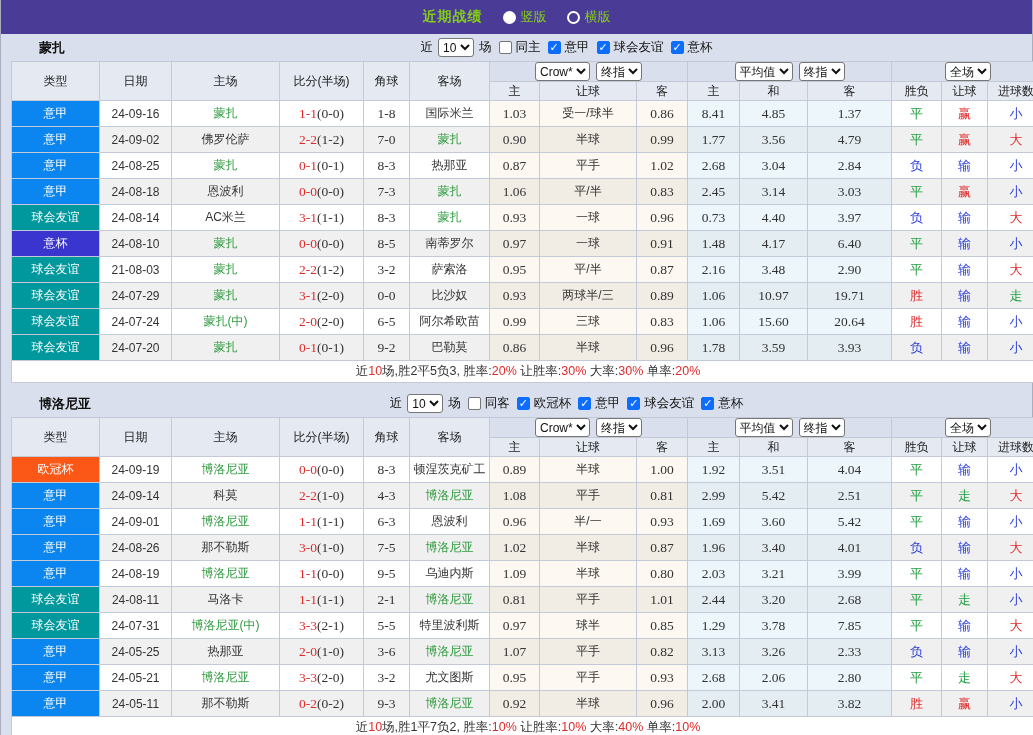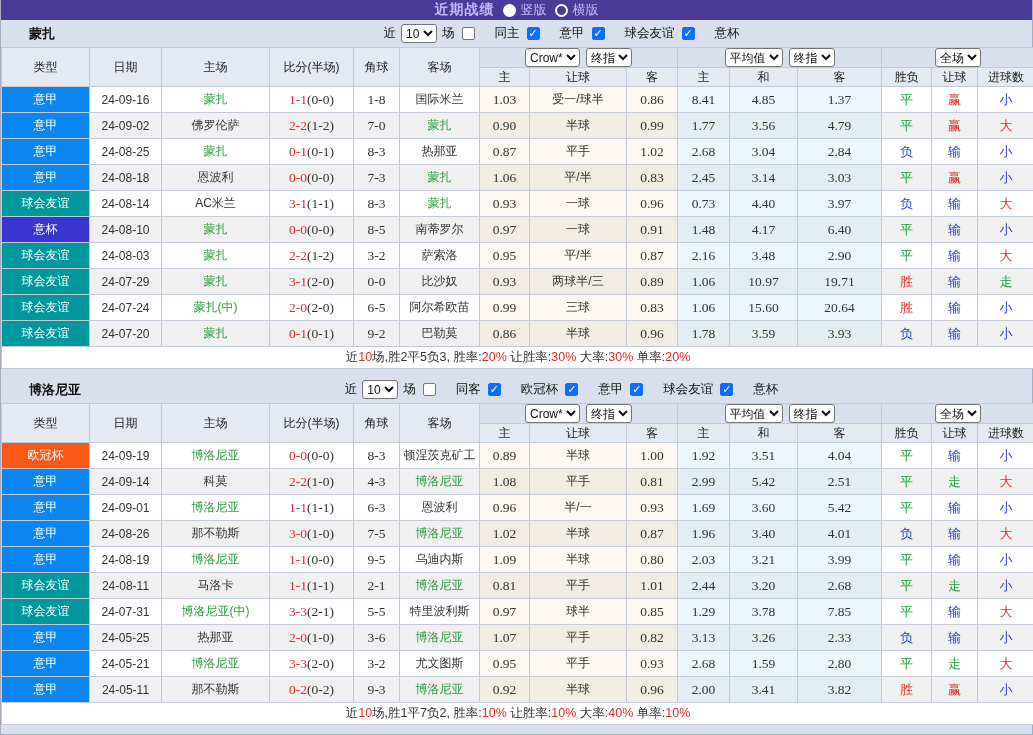--- a/index.html
+++ b/index.html
@@ -1,38 +1,38 @@
 <!DOCTYPE html>
 <html><head>
 <meta charset="utf-8">
 <style>
   * { margin:0; padding:0; box-sizing:border-box; }
   html,body { background:#fff; }
   body { font-family:"Liberation Sans",sans-serif; width:1033px; }
   .page { width:1033px; min-height:735px; background:#d9dfec;
           border:1px solid #a8aec0; border-top:none; }
   
-  .topbar { height:20px; background:#4a3c96; display:flex; align-items:center;
-            justify-content:center; gap:8px; color:#c4b5fd; }
+  .topbar { height:34px; background:#4a3c96; display:flex; align-items:center;
+            justify-content:center; gap:20px; color:#84cc16; }
   .topbar-title { font-weight:bold; font-size:14px; letter-spacing:1px; }
   .radio-label { display:flex; align-items:center; gap:5px; font-size:13px; cursor:pointer; }
   .radio { width:13px; height:13px; border-radius:50%; border:2px solid #fff;
            display:inline-block; background:transparent; }
   .radio.checked { background:#fff; }
   
-  .team-section { background:transparent; }
+  .team-section { background:transparent;padding-left:10px; }
   .team-section + .team-section { margin-top:7px; }
   .team-row { height:27px; position:relative; display:flex; align-items:center; background:#d9dfec; }
   .team-name { position:absolute; left:28px; font-weight:bold; font-size:13px; color:#111; }
   .filters { margin:0 auto; display:flex; align-items:center; gap:3px;
              font-size:12.5px; color:#111; padding-left:90px; }
   .filters select { margin:0 2px; }
   select { font-size:12px; height:19px; border:1px solid #767676; border-radius:3px;
            background:#fff; color:#111; font-family:"Liberation Sans",sans-serif; }
-  .cb-label { display:flex; align-items:center; gap:20px; cursor:pointer; margin-left:4px; }
+  .cb-label { display:flex; align-items:center; gap:4px; cursor:pointer; margin-left:4px; }
   .cb { width:13px; height:13px; border:1px solid #767676; border-radius:2px; background:#fff;
         display:inline-flex; align-items:center; justify-content:center;
         font-size:11px; line-height:1; color:#fff; }
   .cb.checked { background:#0d6efd; border-color:#0d6efd; }
   
   table { width:100%; border-collapse:collapse; table-layout:fixed; background:#fff;
           border-top:1px solid #5f6672; font-size:12px; }
   th, td { border:1px solid #c3c9d6; text-align:center; overflow:hidden; white-space:nowrap; }
   thead th { background:#e4e9f2; font-weight:normal; color:#222; height:19px; font-size:12px; }
   thead th.ddcell { background:#d9dfec; }
@@ -236,21 +236,21 @@
               <td class="warm num">0.91</td>
               <td class="cool num">1.48</td>
               <td class="cool num">4.17</td>
               <td class="cool num">6.40</td>
               <td class="res c-green">平</td>
               <td class="res c-blue">输</td>
               <td class="res c-blue">小</td>
             </tr>
             <tr>
               <td class="type" style="background: rgb(0, 152, 156);">球会友谊</td>
-              <td>24-08-03</td>
+              <td>21-08-03</td>
               <td class="self-team">蒙扎</td>
               <td class="num"><span class="score-main">2-2</span><span class="half">(1-2)</span></td>
               <td class="num">3-2</td>
               <td>萨索洛</td>
               <td class="warm num">0.95</td>
               <td class="warm">平/半</td>
               <td class="warm num">0.87</td>
               <td class="cool num">2.16</td>
               <td class="cool num">3.48</td>
               <td class="cool num">2.90</td>
@@ -529,21 +529,21 @@
               <td class="type" style="background: rgb(11, 134, 240);">意甲</td>
               <td>24-05-21</td>
               <td class="self-team">博洛尼亚</td>
               <td class="num"><span class="score-main">3-3</span><span class="half">(2-0)</span></td>
               <td class="num">3-2</td>
               <td>尤文图斯</td>
               <td class="warm num">0.95</td>
               <td class="warm">平手</td>
               <td class="warm num">0.93</td>
               <td class="cool num">2.68</td>
-              <td class="cool num">1.59</td>
+              <td class="cool num">2.06</td>
               <td class="cool num">2.80</td>
               <td class="res c-green">平</td>
               <td class="res c-green">走</td>
               <td class="res c-red">大</td>
             </tr>
             <tr>
               <td class="type" style="background: rgb(11, 134, 240);">意甲</td>
               <td>24-05-11</td>
               <td>那不勒斯</td>
               <td class="num"><span class="score-main">0-2</span><span class="half">(0-2)</span></td>

